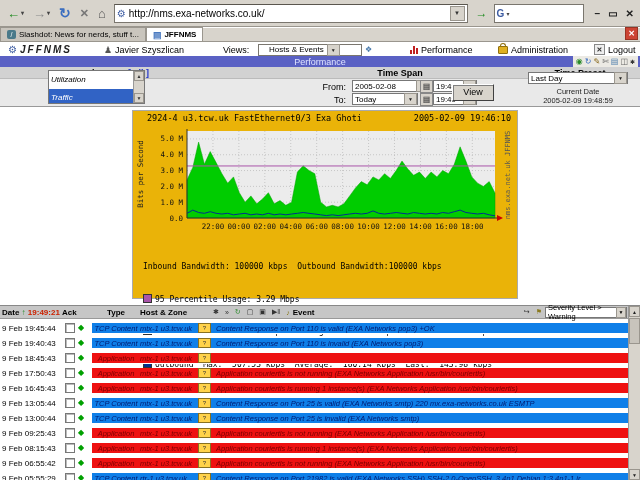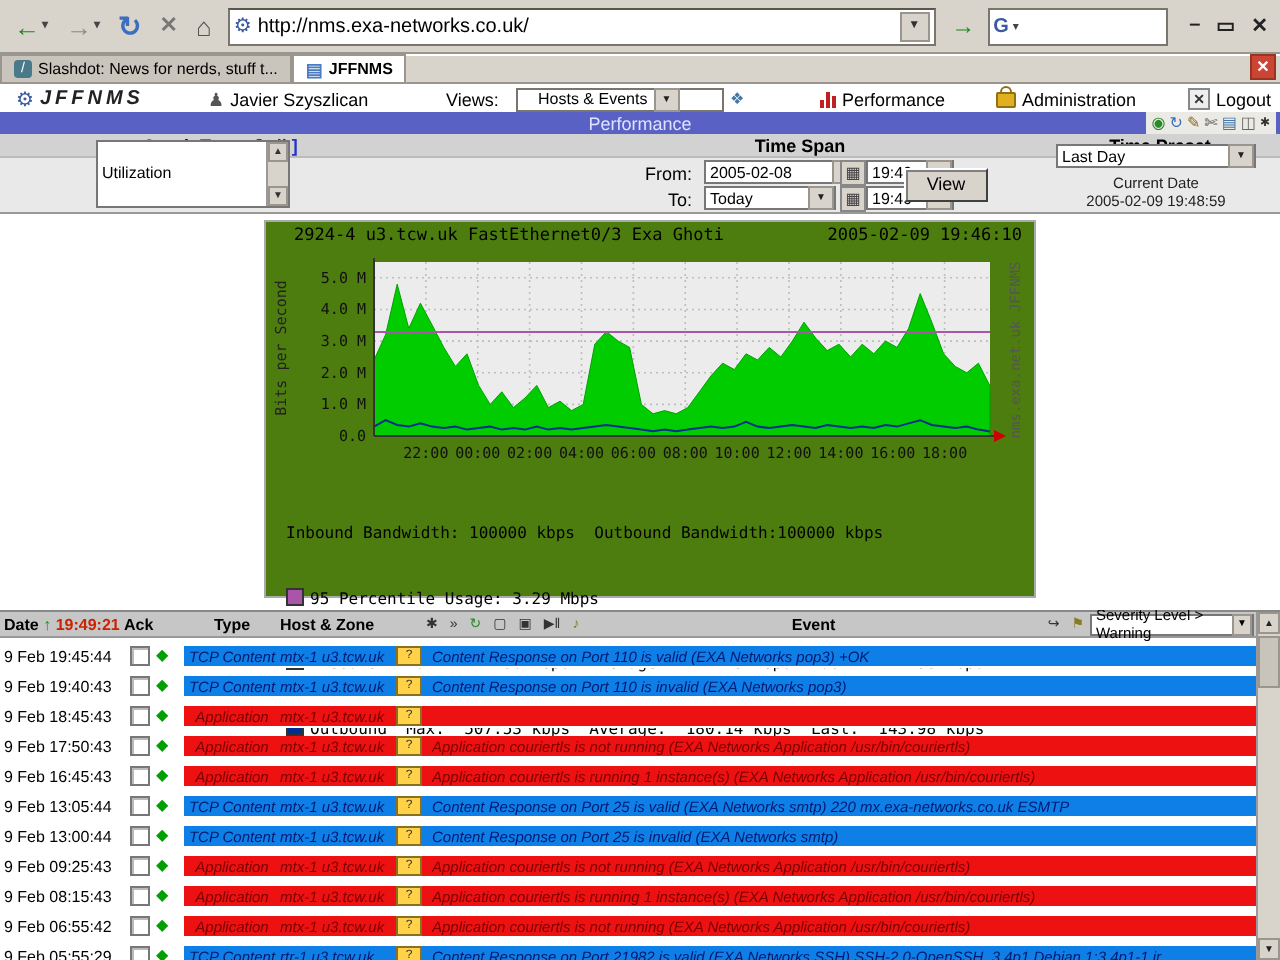--- a/index.html
+++ b/index.html
@@ -59,37 +59,37 @@
   
   .bandrow{position:absolute;left:0;top:67px;width:640px;height:11px;background:#d2d2d2;
     border-bottom:1px solid #bbb;font-size:9px;font-weight:bold;}
   .bandrow>div{position:absolute;top:1px;text-align:center;}
   .link{color:var(--link);font-weight:bold;}
   .formarea{position:absolute;left:0;top:79px;width:640px;height:27px;background:#e9e9e9;
     border-bottom:1px solid #999;font-size:8px;}
   .listbox{position:absolute;left:48px;top:-9px;width:95px;height:32px;background:#fff;
     border:1px solid #777;display:flex;}
   .lb-items{flex:1;overflow:hidden;}
-  .lb-item{font-size:8px;padding:11px 2px;height:10px;line-height:10px;white-space:nowrap;}
+  .lb-item{font-size:8px;padding:4px 2px;height:10px;line-height:10px;white-space:nowrap;font-style:italic;}
   .lb-item.selected{background:var(--selected);color:#fff;}
   .lb-scroll{width:10px;background:#d8d4cc;border-left:1px solid #999;display:flex;flex-direction:column;justify-content:space-between;}
   .lb-scroll span{font-size:5px;text-align:center;background:#d8d4cc;border:1px solid #9a968e;height:8px;line-height:8px;color:#333;}
   .flabel{position:absolute;width:40px;text-align:right;font-size:9px;}
   .fselect{position:absolute;display:flex;align-items:center;background:#fff;border:1px solid #777;height:12px;
     font-size:8px;padding-left:2px;box-sizing:border-box;}
   .fselect .arrow{width:11px;height:10px;background:#d8d4cc;border:1px solid #9a968e;font-size:5px;
     display:flex;align-items:center;justify-content:center;margin-left:auto;color:#222;}
   .calchip{position:absolute;width:11px;height:11px;background:#d8d4cc;border:1px solid #888;
     font-size:8px;line-height:11px;text-align:center;color:#444;}
   .viewbtn{position:absolute;left:452px;top:5px;width:40px;height:15px;background:#d8d4cc;
     border:1px solid #404040;border-top-color:#fff;border-left-color:#fff;box-shadow:1px 1px 0 #808080 inset;
     font-size:9px;text-align:center;line-height:14px;}
   .curdate{position:absolute;text-align:center;font-size:7.5px;color:#222;width:120px;left:518px;}
   
-  .graphpanel{position:absolute;left:132px;top:110px;width:386px;height:189px;background:#4d7c0f;
+  .graphpanel{position:absolute;left:132px;top:110px;width:386px;height:189px;background:#eab308;
     border:1px solid #aaa;box-sizing:border-box;font-family:"DejaVu Sans Mono",monospace;}
   .gtitle{display:flex;justify-content:space-between;font-size:8.5px;padding:2px 6px 0 14px;}
   .legend{font-size:8px;line-height:10.5px;padding-left:10px;white-space:pre;}
   .sq{display:inline-block;width:7px;height:7px;border:1px solid #333;margin-right:3px;vertical-align:-1px;}
   
   .evtable{position:absolute;left:0;top:305px;width:640px;height:175px;overflow:hidden;}
   .evhead{display:flex;align-items:center;height:14px;background:#c6c6c6;border-top:1px solid #888;
     border-bottom:1px solid #999;font-size:8px;font-weight:bold;box-sizing:border-box;}
   .evhead .hicon{font-size:7px;font-weight:normal;margin:0 3px;color:#333;}
   .sevselect{display:flex;align-items:center;background:#fff;border:1px solid #777;height:11px;width:82px;
@@ -337,21 +337,21 @@
       <span style="width:30px;">Ack</span>
       <span style="width:48px;text-align:center;">Type</span>
       <span style="width:70px;">Host &amp; Zone</span>
       <span class="hicon">✱</span>
       <span class="hicon">»</span>
       <span class="hicon" style="color:#2a8a2a">↻</span>
       <span class="hicon">▢</span>
       <span class="hicon">▣</span>
       <span class="hicon">▶‖</span>
       <span class="hicon" style="color:#8a7a20">♪</span>
-      <span style="flex:1;text-align:center;">Event</span>
+      <span style="flex:1;">Event</span>
       <span class="hicon">↪</span>
       <span class="hicon" style="color:#8a7a20">⚑</span>
       <span class="sevselect">
         <span>Severity Level &gt; Warning</span>
         <span class="arrow">▼</span>
       </span>
       <span style="width:13px;"></span>
     </div>
     <div>
         <div class="ev-row blue">

